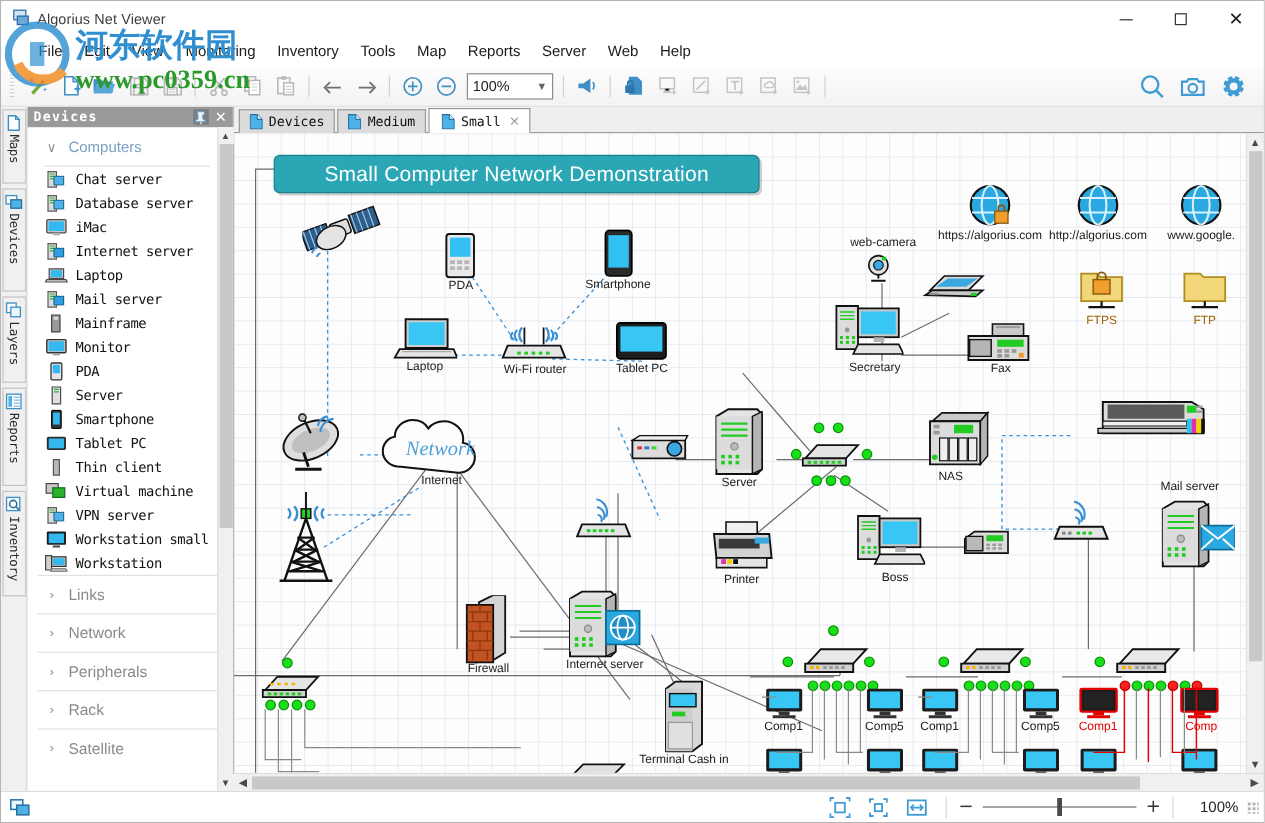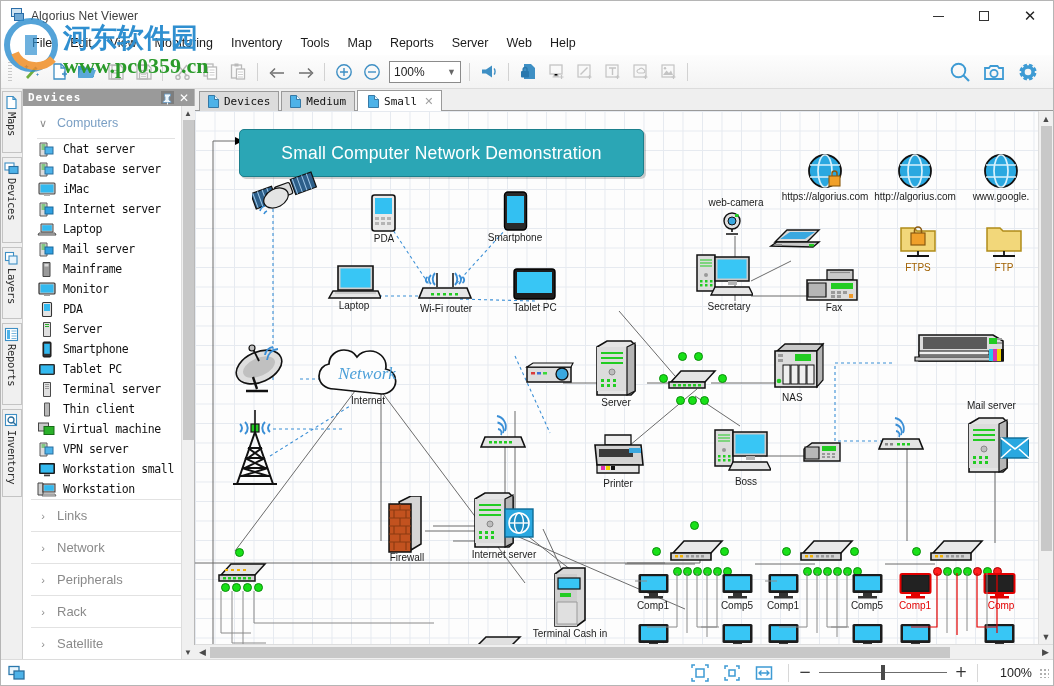--- a/index.html
+++ b/index.html
@@ -562,29 +562,20 @@
               <svg width="20" height="17" viewBox="0 0 20 17">
                 <rect x="2" y="3" width="16" height="11" rx="1.4" fill="#2e2e2e"></rect>
                 <rect x="3.6" y="4.4" width="12.8" height="8.2" fill="#33b9ef"></rect>
               </svg>
             </span>
             <span class="lbl">Tablet PC</span>
           </div>
           <div class="devitem">
             <span class="ic">
               <svg width="20" height="17" viewBox="0 0 20 17">
-                <path d="M6.5 1.5h7v14h-7z" fill="#e0e0e0" stroke="#4a4a4a" stroke-width="1"></path>
-                <path d="M8 3.5h4M8 5.5h4M8 7.5h4" stroke="#9a9a9a" stroke-width="1"></path>
-              </svg>
-            </span>
-            <span class="lbl">Terminal server</span>
-          </div>
-          <div class="devitem">
-            <span class="ic">
-              <svg width="20" height="17" viewBox="0 0 20 17">
                 <path d="M7.5 2h5v13h-5z" fill="#b8b8b8" stroke="#555" stroke-width="1"></path>
               </svg>
             </span>
             <span class="lbl">Thin client</span>
           </div>
           <div class="devitem">
             <span class="ic">
               <svg width="20" height="17" viewBox="0 0 20 17">
                 <rect x="1.5" y="2" width="10" height="8" fill="#c9c9c9" stroke="#444" stroke-width="1"></rect>
                 <rect x="7" y="5.5" width="10" height="8" fill="#2ab02a" stroke="#176b17" stroke-width="1"></rect>
@@ -749,21 +740,21 @@
               <path d="M340 190 L262 188"></path>
               <path d="M78 318 L150 318"></path>
               <path d="M75 345 L155 295"></path>
               <path d="M320 245 L355 322"></path>
               <path d="M718 330 L640 330"></path>
               <path d="M640 330 L640 252"></path>
               <path d="M640 252 L700 252"></path>
             </g>
           </svg>
 
-          <div class="banner" style="left:44px; top:18px; width:405px; height:48px;">
+          <div class="banner" style="left:33px; top:18px; width:405px; height:32px;">
             <span>Small Computer Network Demonstration</span>
           </div>
 
           <div class="node" style="left:57px; top:55px;">
             <svg width="68" height="62" viewBox="0 0 68 62">
               <g transform="rotate(-20 34 31)">
                 <rect x="2" y="16" width="22" height="16" fill="#2d5f8a" stroke="#111" stroke-width="1.2"></rect>
                 <path d="M4 16v16M9 16v16M14 16v16M19 16v16" stroke="#9fc7e8" stroke-width="1"></path>
                 <rect x="44" y="16" width="22" height="16" fill="#2d5f8a" stroke="#111" stroke-width="1.2"></rect>
                 <path d="M46 16v16M51 16v16M56 16v16M61 16v16" stroke="#9fc7e8" stroke-width="1"></path>

